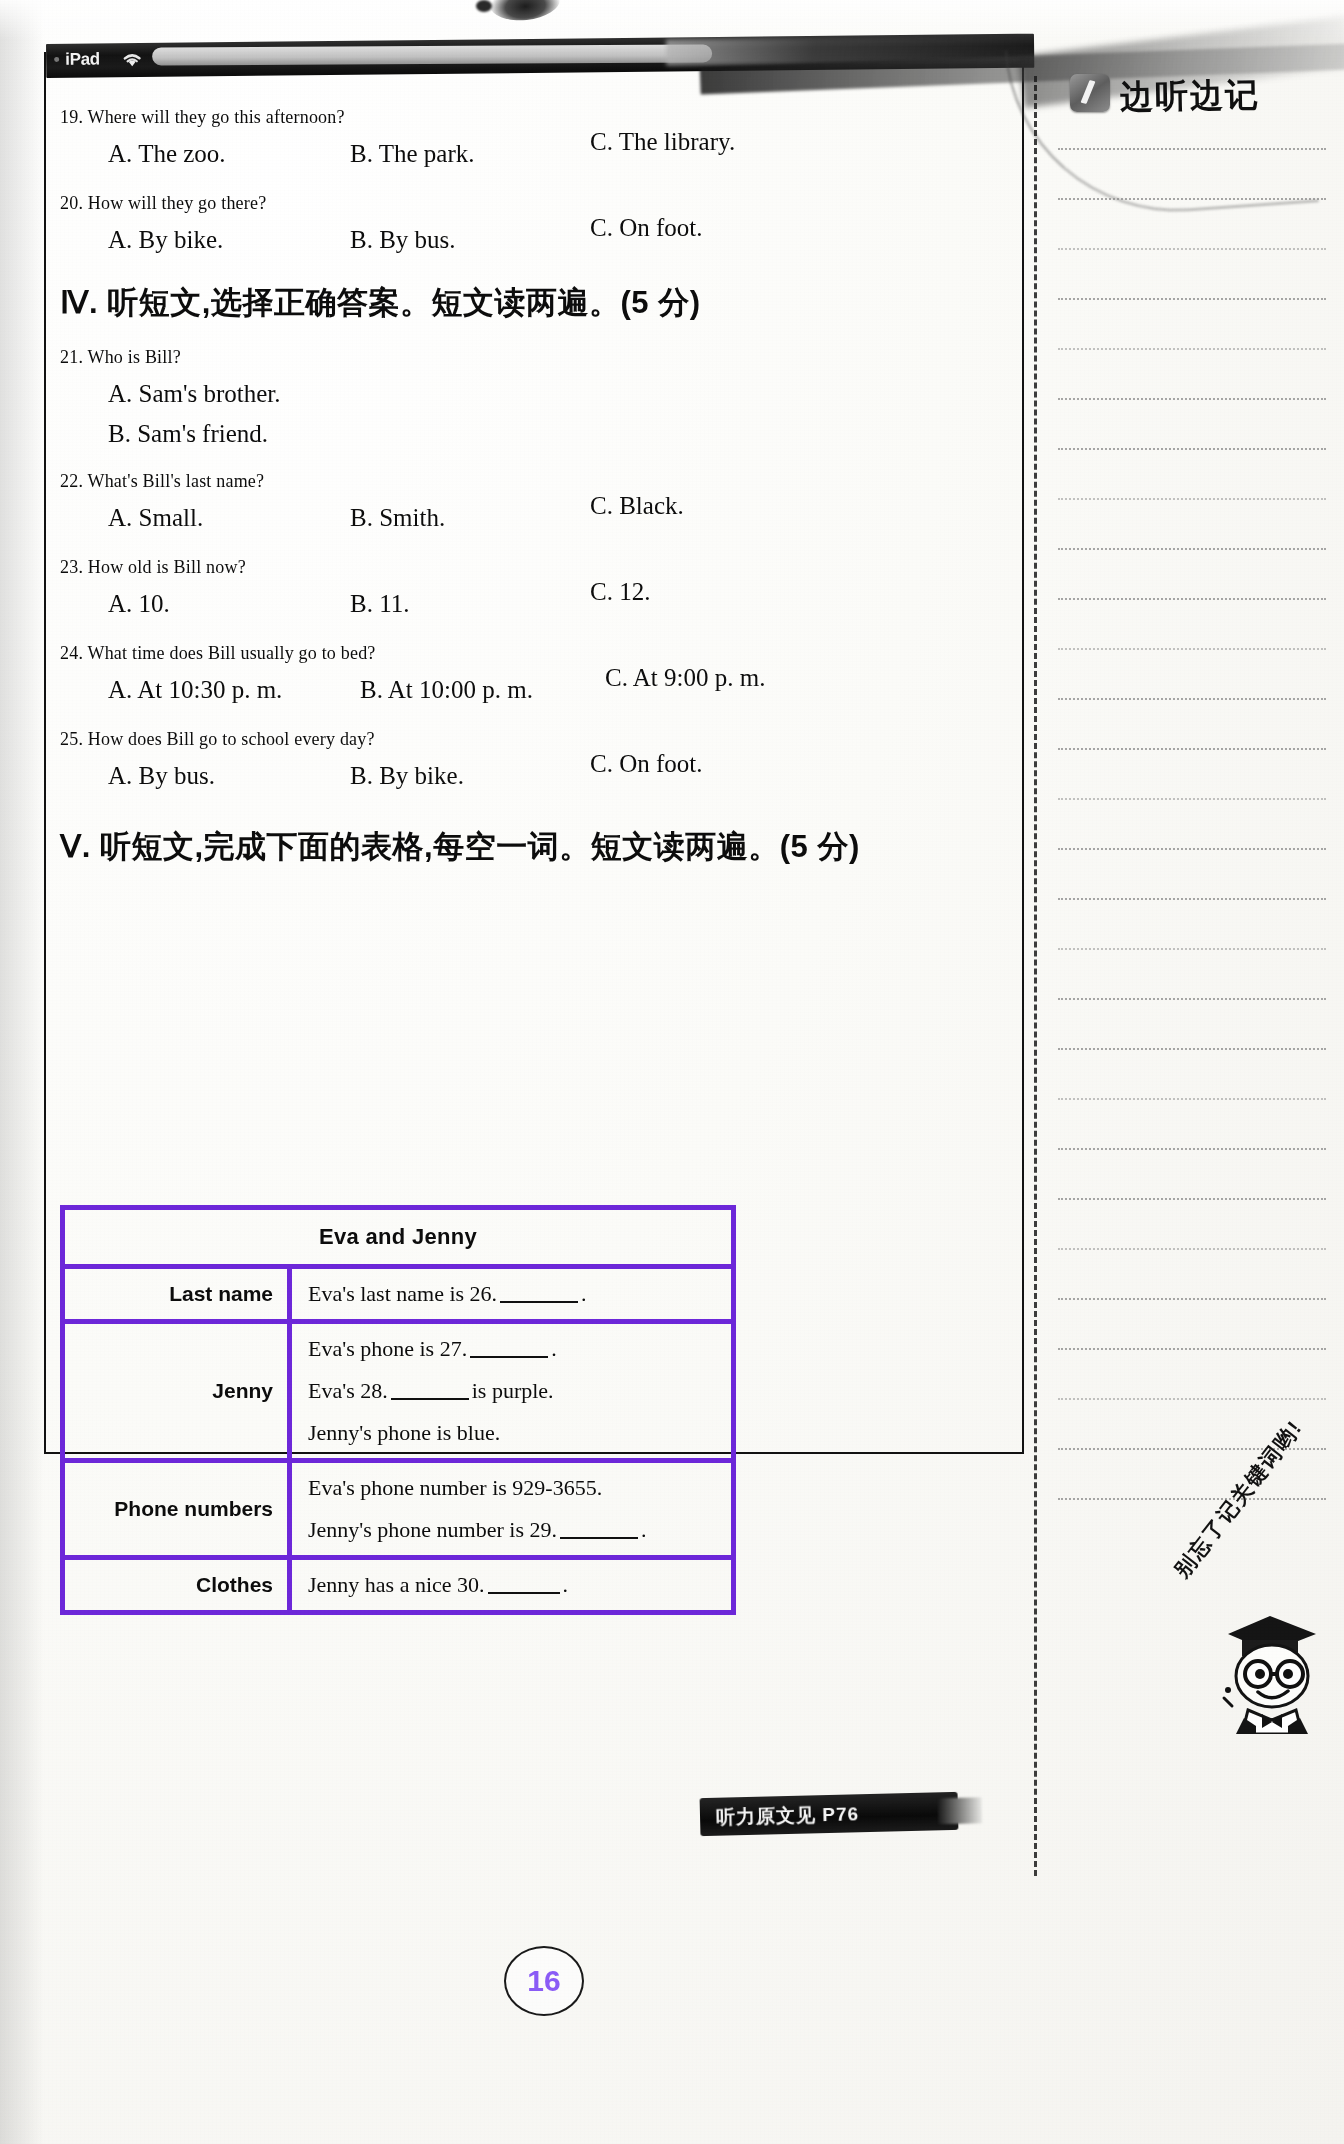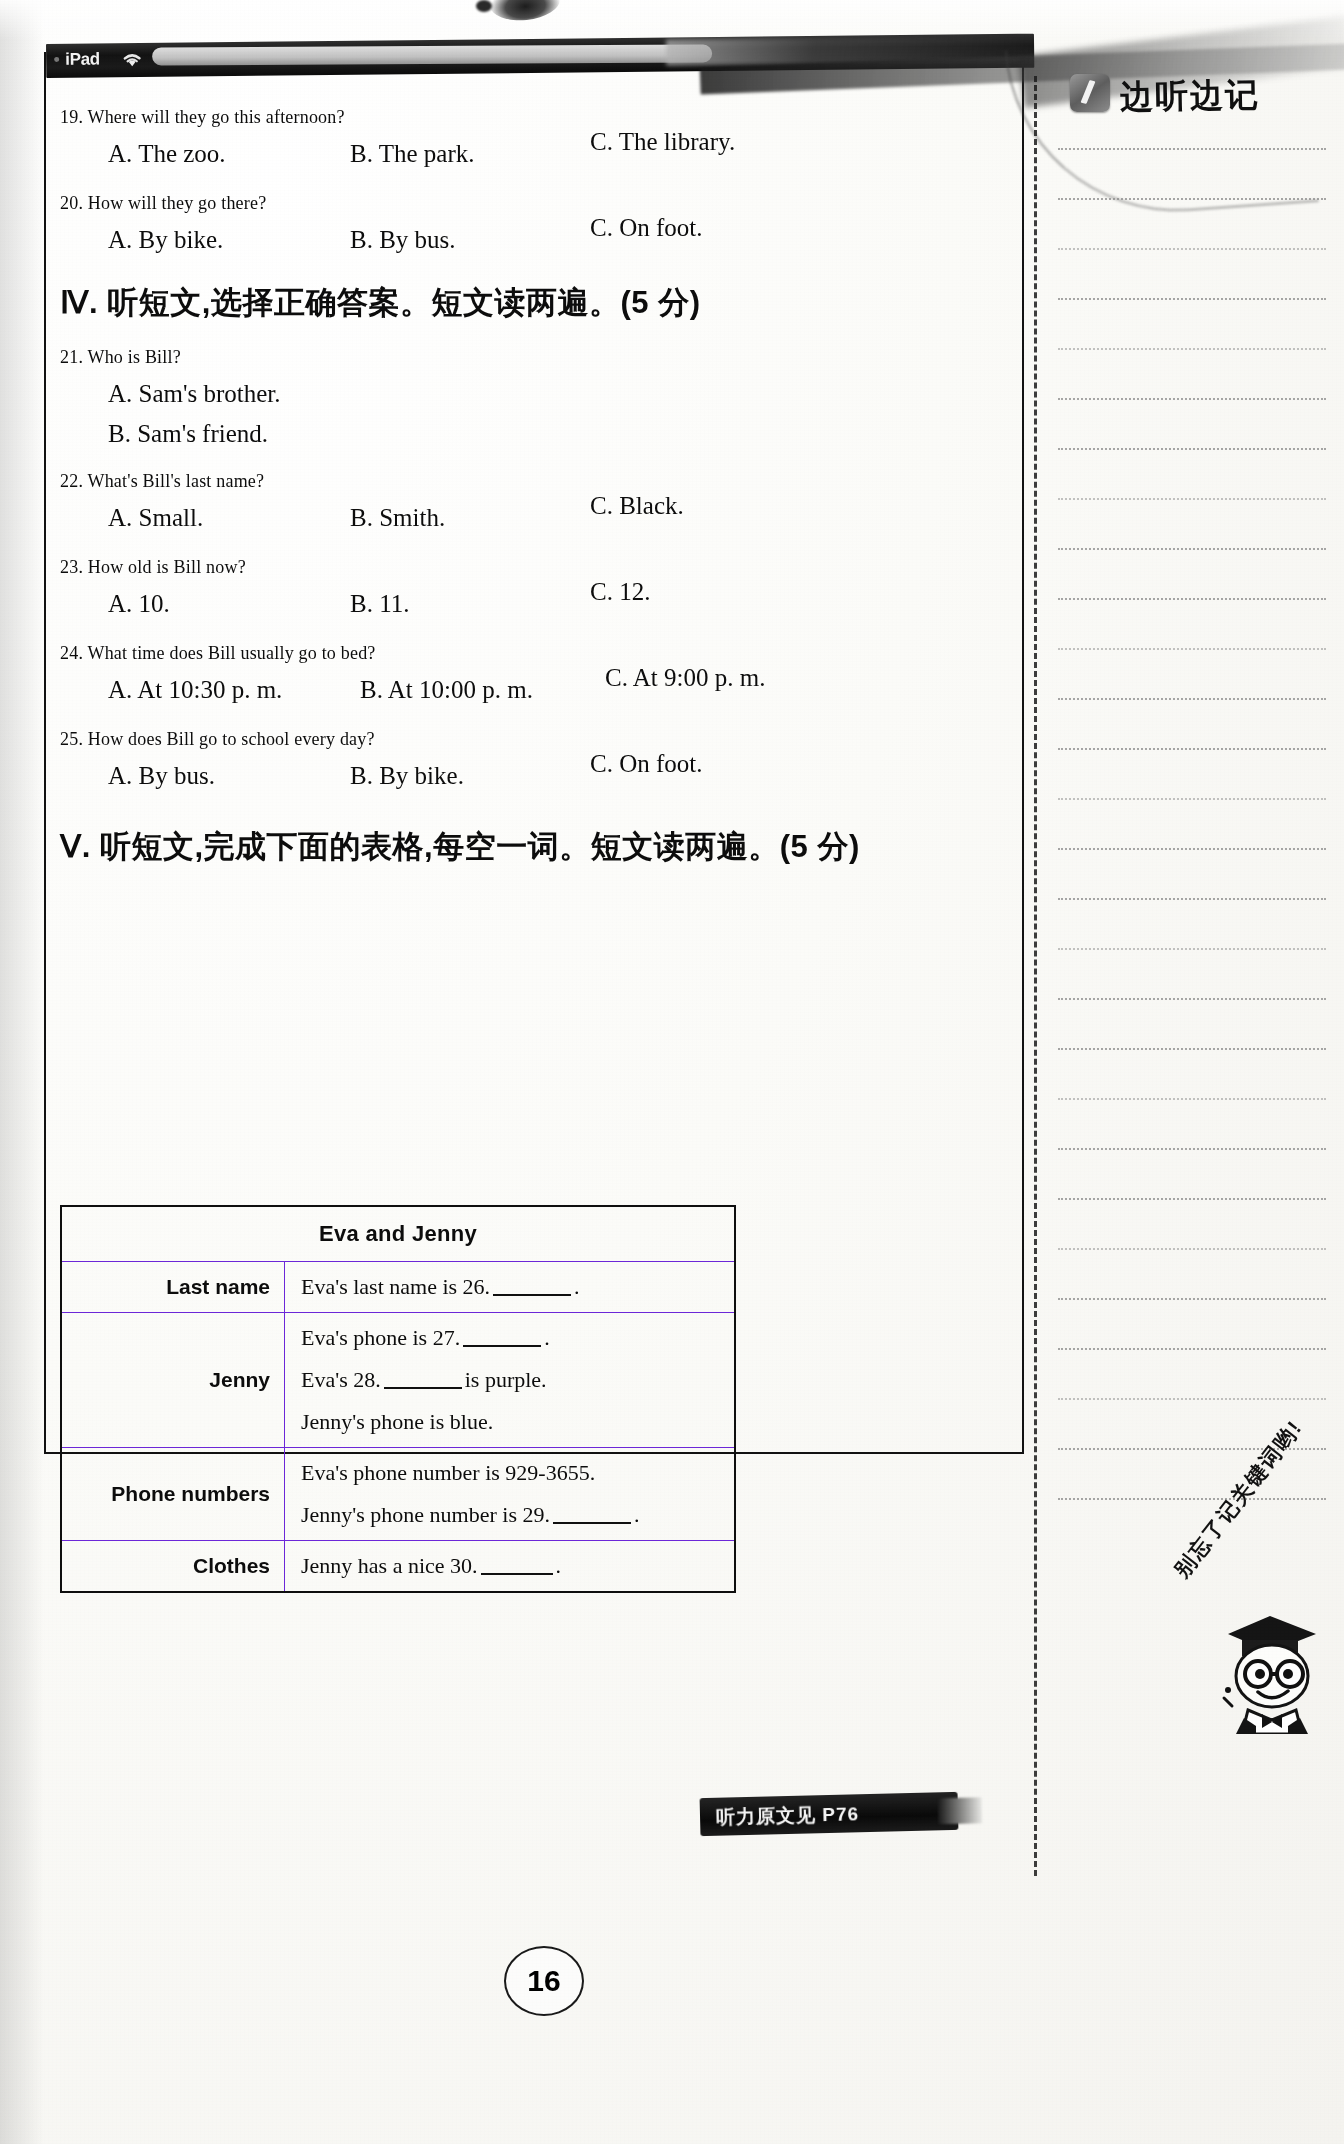--- a/index.html
+++ b/index.html
@@ -167,21 +167,21 @@
   
   .ex-table{
     position:absolute;
     left:60px;top:1205px;
     width:676px;
     border-collapse:collapse;
     border:2px solid #0f0f0f;
     background:transparent;
   }
   .ex-table td{
-    border:1px solid #6d28d9;
+    border:5px solid #6d28d9;
     padding:12px 14px;
     font-size:22px;
     vertical-align:middle;
   }
   .ex-table td.thead{
     text-align:center;
     font-weight:bold;
     font-family:"Liberation Sans", sans-serif;
     font-size:22px;
     padding:14px 0;
@@ -312,21 +312,21 @@
   .page-num{
     position:absolute;
     left:504px;top:1946px;
     width:76px;height:66px;
     border:2px solid #1a1a1a;
     border-radius:50%;
     display:flex;align-items:center;justify-content:center;
     font-family:"Liberation Sans", sans-serif;
     font-weight:bold;
     font-size:30px;
-    color:#000000;
+    color:#8b5cf6;
     background:rgba(255,255,255,.6);
   }
 </style>
 </head>
 <body>
 
 <div class="scan-bg"></div>
 <div class="edge-shadow-left"></div>
 <div class="edge-shadow-top"></div>
 <div class="top-smudge"></div>

